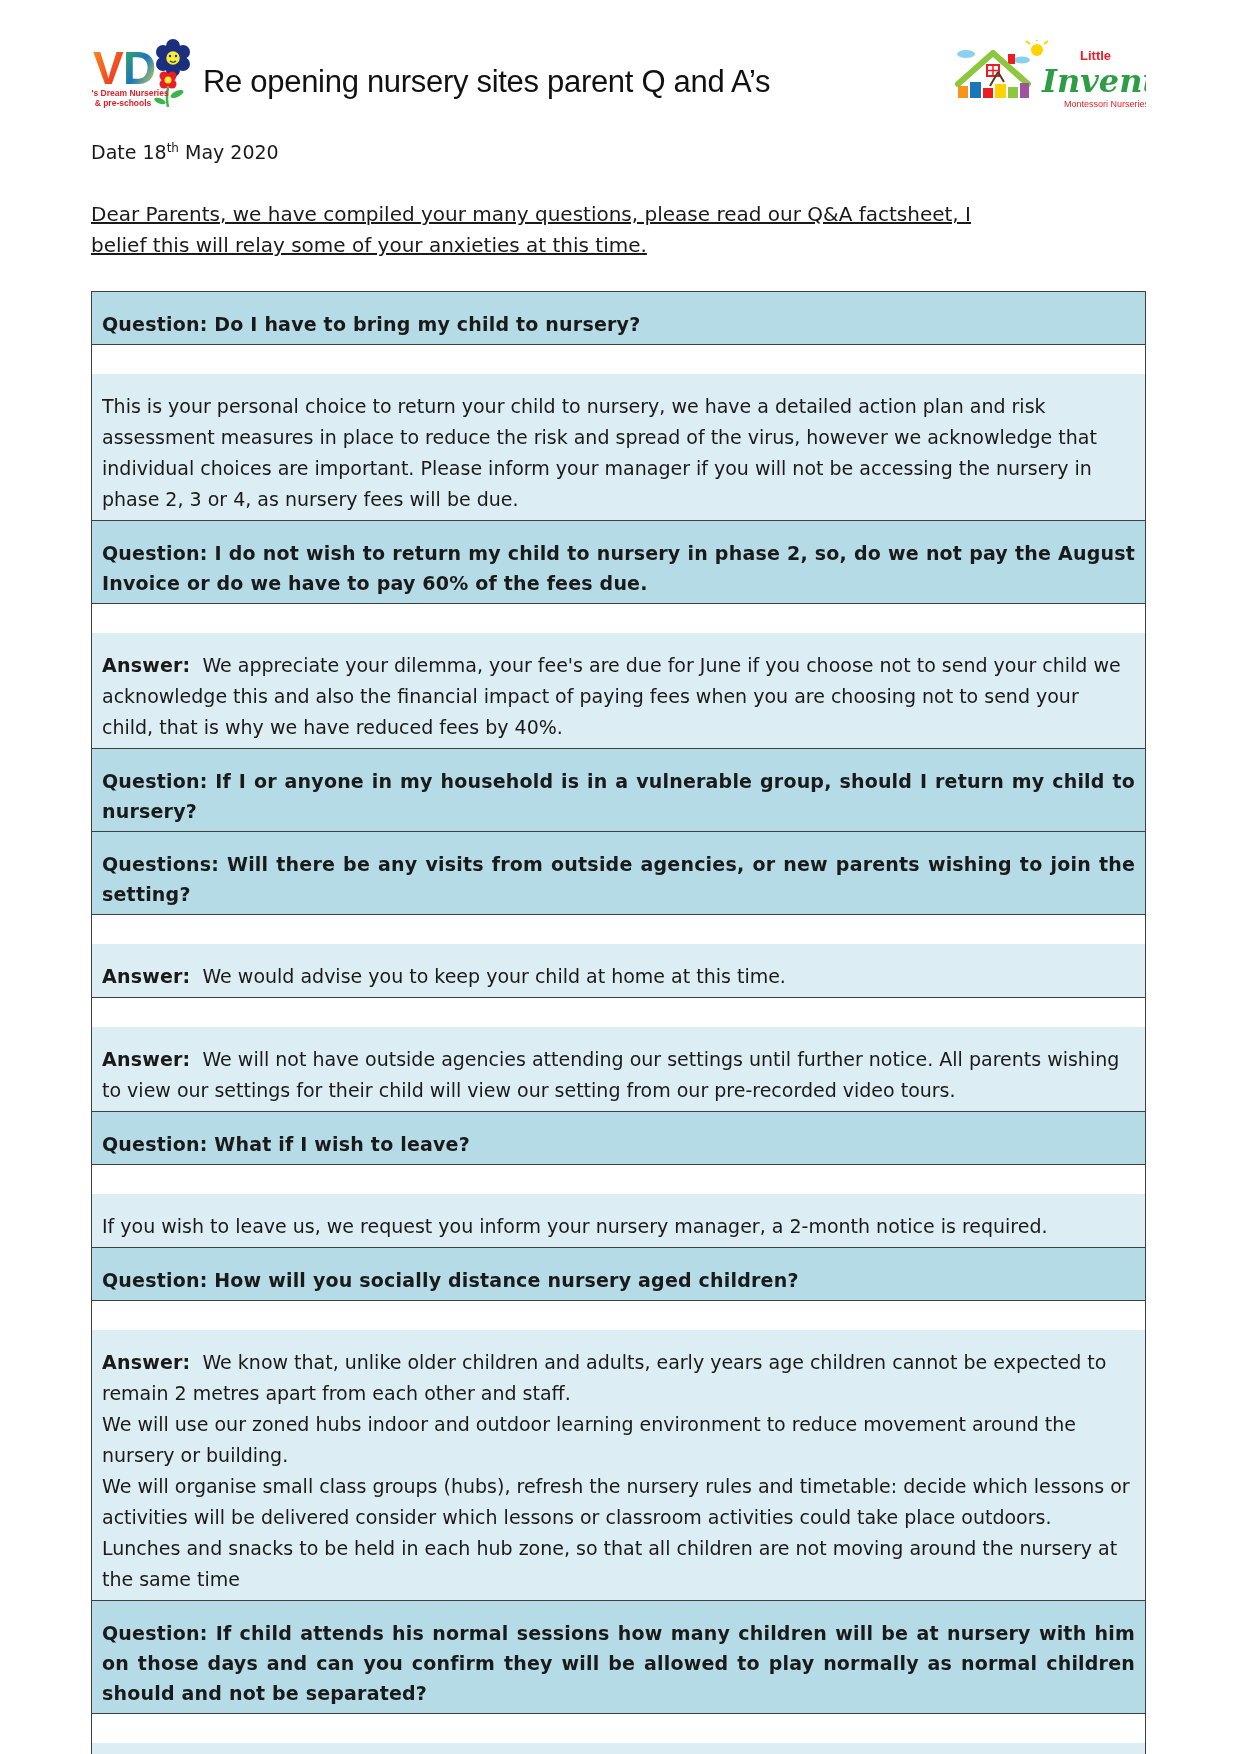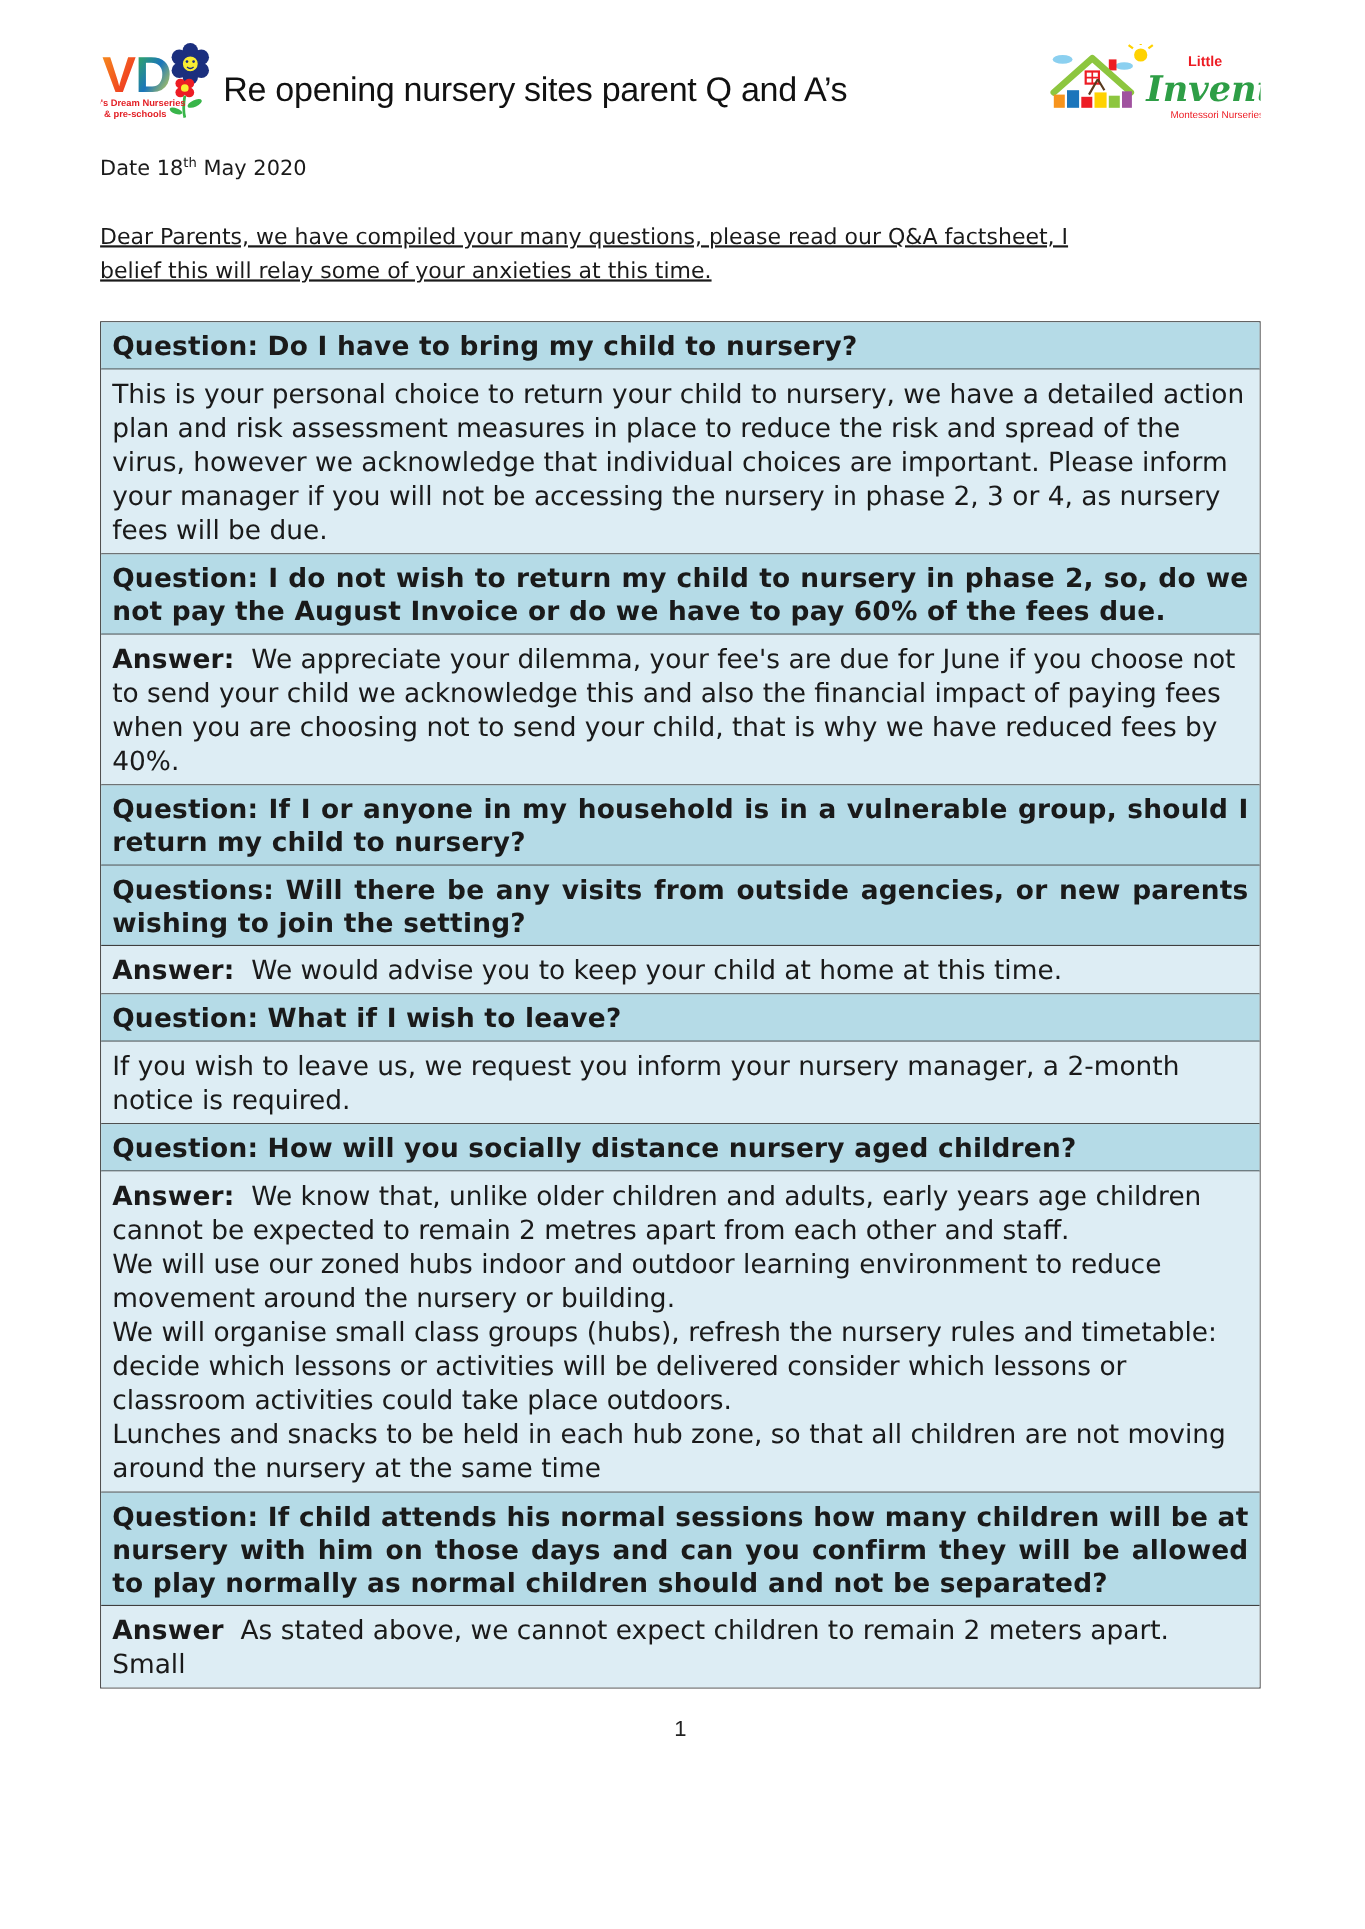--- a/index.html
+++ b/index.html
@@ -36,34 +36,35 @@
   .intro { margin-top: 32px; font-size: 20px; line-height: 31px; max-width: 928px; text-decoration: underline; }
   
   .qa-table {
     margin-top: 30px;
     border: 1.5px solid var(--border, #3f3f3f);
     width: 100%;
     box-sizing: border-box;
   }
   .qa-row {
     border-bottom: 1.5px solid var(--border, #3f3f3f);
-    padding: 7px 10px 5px 10px;
-    font-size: 24px;
+    padding: 17px 10px 5px 10px;
+    font-size: 19px;
   }
   .qa-row:last-child { border-bottom: none; }
   .qa-row.question {
     background: var(--question-bg, #b5dbe7);
     font-weight: bold;
     line-height: 30px;
     text-align: justify;
     letter-spacing: 0.2px;
   }
   .qa-row.answer {
     background: var(--answer-bg, #ddedf4);
     line-height: 31px;
+    margin-top: 29px;
   }
   .qa-row.answer .para b { letter-spacing: 0.2px; }
   
   .footer {
     margin-top: 26px;
     text-align: center;
     font-family: "Liberation Sans", sans-serif;
     font-size: 20px;
     color: #222;
   }
@@ -155,20 +156,23 @@
       </div>
       <div class="qa-row question">Question: I do not wish to return my child to nursery in phase 2, so, do we not pay the August Invoice or do we have to pay 60% of the fees due.</div>
       <div class="qa-row answer">
         <div class="para"><b>Answer:</b>&nbsp; We appreciate your dilemma, your fee's are due for June if you choose not to send your child we acknowledge this and also the financial impact of paying fees when you are choosing not to send your child, that is why we have reduced fees by 40%.</div>
       </div>
       <div class="qa-row question">Question: If I or anyone in my household is in a vulnerable group, should I return my child to nursery?</div>
       <div class="qa-row question">Questions: Will there be any visits from outside agencies, or new parents wishing to join the setting?</div>
       <div class="qa-row answer">
         <div class="para"><b>Answer:</b>&nbsp; We would advise you to keep your child at home at this time.</div>
       </div>
+      <div class="qa-row answer">
+        <div class="para"><b>Answer:</b>&nbsp; We will not have outside agencies attending our settings until further notice. All parents wishing to view our settings for their child will view our setting from our pre-recorded video tours.</div>
+      </div>
       <div class="qa-row question">Question: What if I wish to leave?</div>
       <div class="qa-row answer">
         <div class="para">If you wish to leave us, we request you inform your nursery manager, a 2-month notice is required.</div>
       </div>
       <div class="qa-row question">Question:  How will you socially distance nursery aged children?</div>
       <div class="qa-row answer">
         <div class="para"><b>Answer:</b>&nbsp; We know that, unlike older children and adults, early years age children cannot be expected to remain 2 metres apart from each other and staff.</div>
         <div class="para">We will use our zoned hubs indoor and outdoor learning environment to reduce movement around the nursery or building.</div>
         <div class="para">We will organise small class groups (hubs), refresh the nursery rules and timetable: decide which lessons or activities will be delivered consider which lessons or classroom activities could take place outdoors.</div>
         <div class="para">Lunches and snacks to be held in each hub zone, so that all children are not moving around the nursery at the same time</div>

